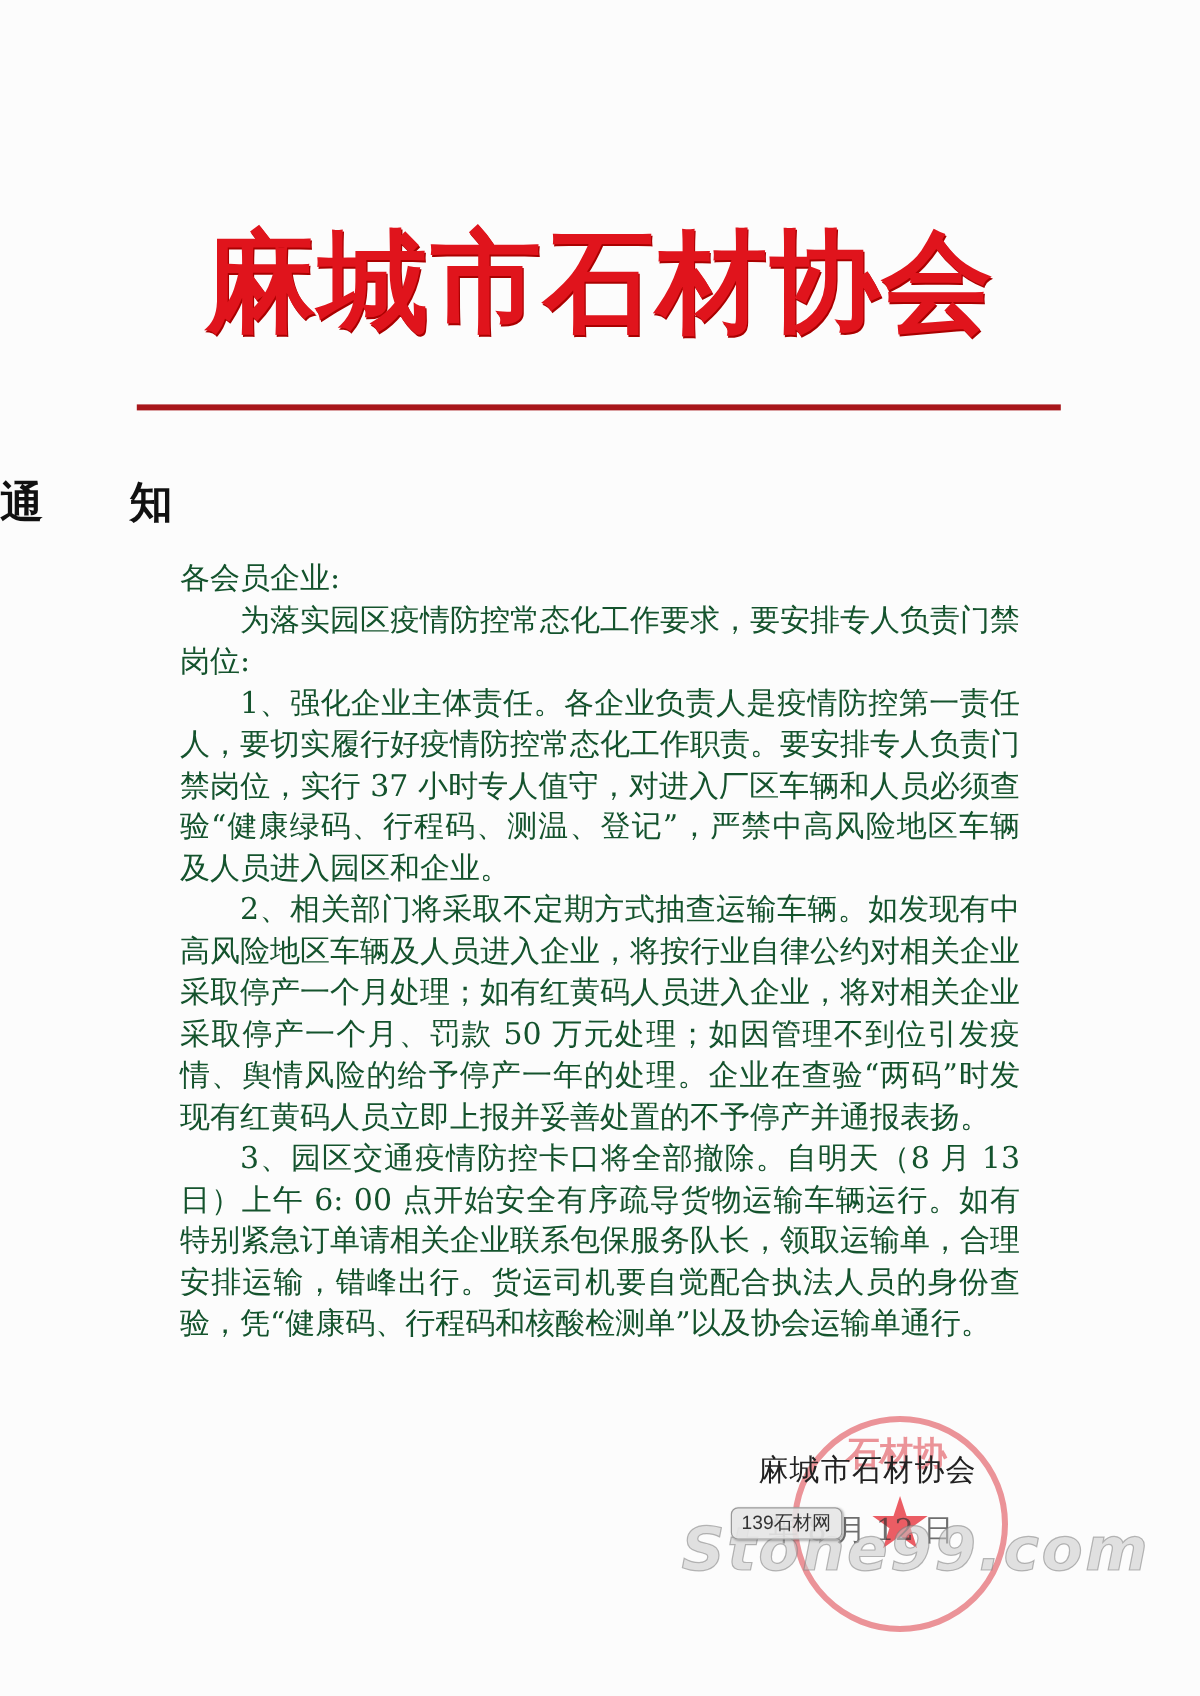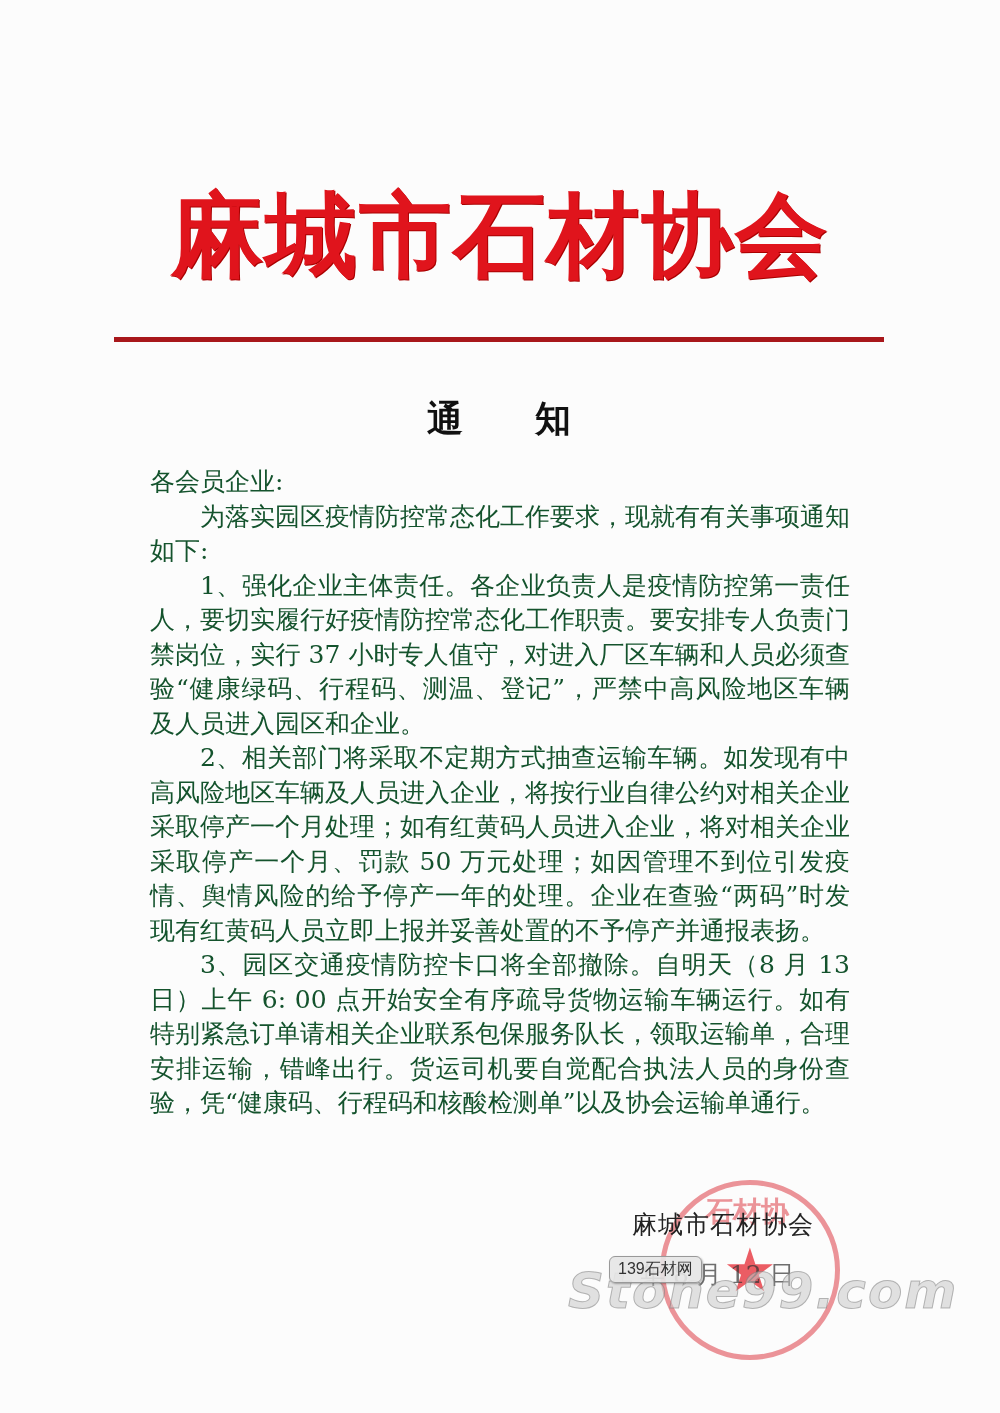--- a/index.html
+++ b/index.html
@@ -9,21 +9,21 @@
   }
   .page { position: absolute; left: 0; top: 0; width: 1000px; height: 1413px; background: #fcfcfc; }
   .masthead {
     position: absolute; left: 120px; top: 180px; width: 760px; text-align: center;
     font-family: "DejaVu Serif", "Liberation Serif", serif;
     font-size: 92px; font-weight: bold; color: #e0141c; letter-spacing: 2px; line-height: 110px;
     text-shadow: 1px 1px 0 #a00;
   }
   .rule { position: absolute; left: 114px; top: 337px; width: 770px; height: 5px; background: #a8171b; }
   .title {
-    position: absolute; left: 0; top: 395px; width: 1000px; text-align: center;
+    position: absolute; left: 0; top: 395px; width: 1000px; 
     font-size: 36px; font-weight: bold; color: #111; letter-spacing: 2px;
   }
   .title span.gap { display: inline-block; width: 70px; }
   .body-text {
     position: absolute; left: 150px; top: 465px; width: 700px;
     font-size: 25px; line-height: 34.5px; color: #14532d; text-align: justify;
   }
   .body-text p { margin: 0; }
   .indent { text-indent: 50px; }
   .signature {
@@ -60,21 +60,21 @@
 <body>
 
 <div class="page">
   <div class="masthead">麻城市石材协会</div>
   <div class="rule"></div>
 
   <div class="title"><span>通</span><span class="gap"></span><span>知</span></div>
 
   <div class="body-text">
     <p>各会员企业:</p>
-    <p class="indent">为落实园区疫情防控常态化工作要求，现就有有关事项通知如下:</p>
+    <p class="indent">为落实园区疫情防控常态化工作要求，要安排专人负责门禁岗位:</p>
     <p class="indent">1、强化企业主体责任。各企业负责人是疫情防控第一责任人，要切实履行好疫情防控常态化工作职责。要安排专人负责门禁岗位，实行 37 小时专人值守，对进入厂区车辆和人员必须查验“健康绿码、行程码、测温、登记”，严禁中高风险地区车辆及人员进入园区和企业。</p>
     <p class="indent">2、相关部门将采取不定期方式抽查运输车辆。如发现有中高风险地区车辆及人员进入企业，将按行业自律公约对相关企业采取停产一个月处理；如有红黄码人员进入企业，将对相关企业采取停产一个月、罚款 50 万元处理；如因管理不到位引发疫情、舆情风险的给予停产一年的处理。企业在查验“两码”时发现有红黄码人员立即上报并妥善处置的不予停产并通报表扬。</p>
     <p class="indent">3、园区交通疫情防控卡口将全部撤除。自明天（8 月 13 日）上午 6: 00 点开始安全有序疏导货物运输车辆运行。如有特别紧急订单请相关企业联系包保服务队长，领取运输单，合理安排运输，错峰出行。货运司机要自觉配合执法人员的身份查验，凭“健康码、行程码和核酸检测单”以及协会运输单通行。</p>
   </div>
 
   <div class="seal">
     <span class="seal-text">石材协</span>
     <span class="seal-star">★</span>
   </div>
 

